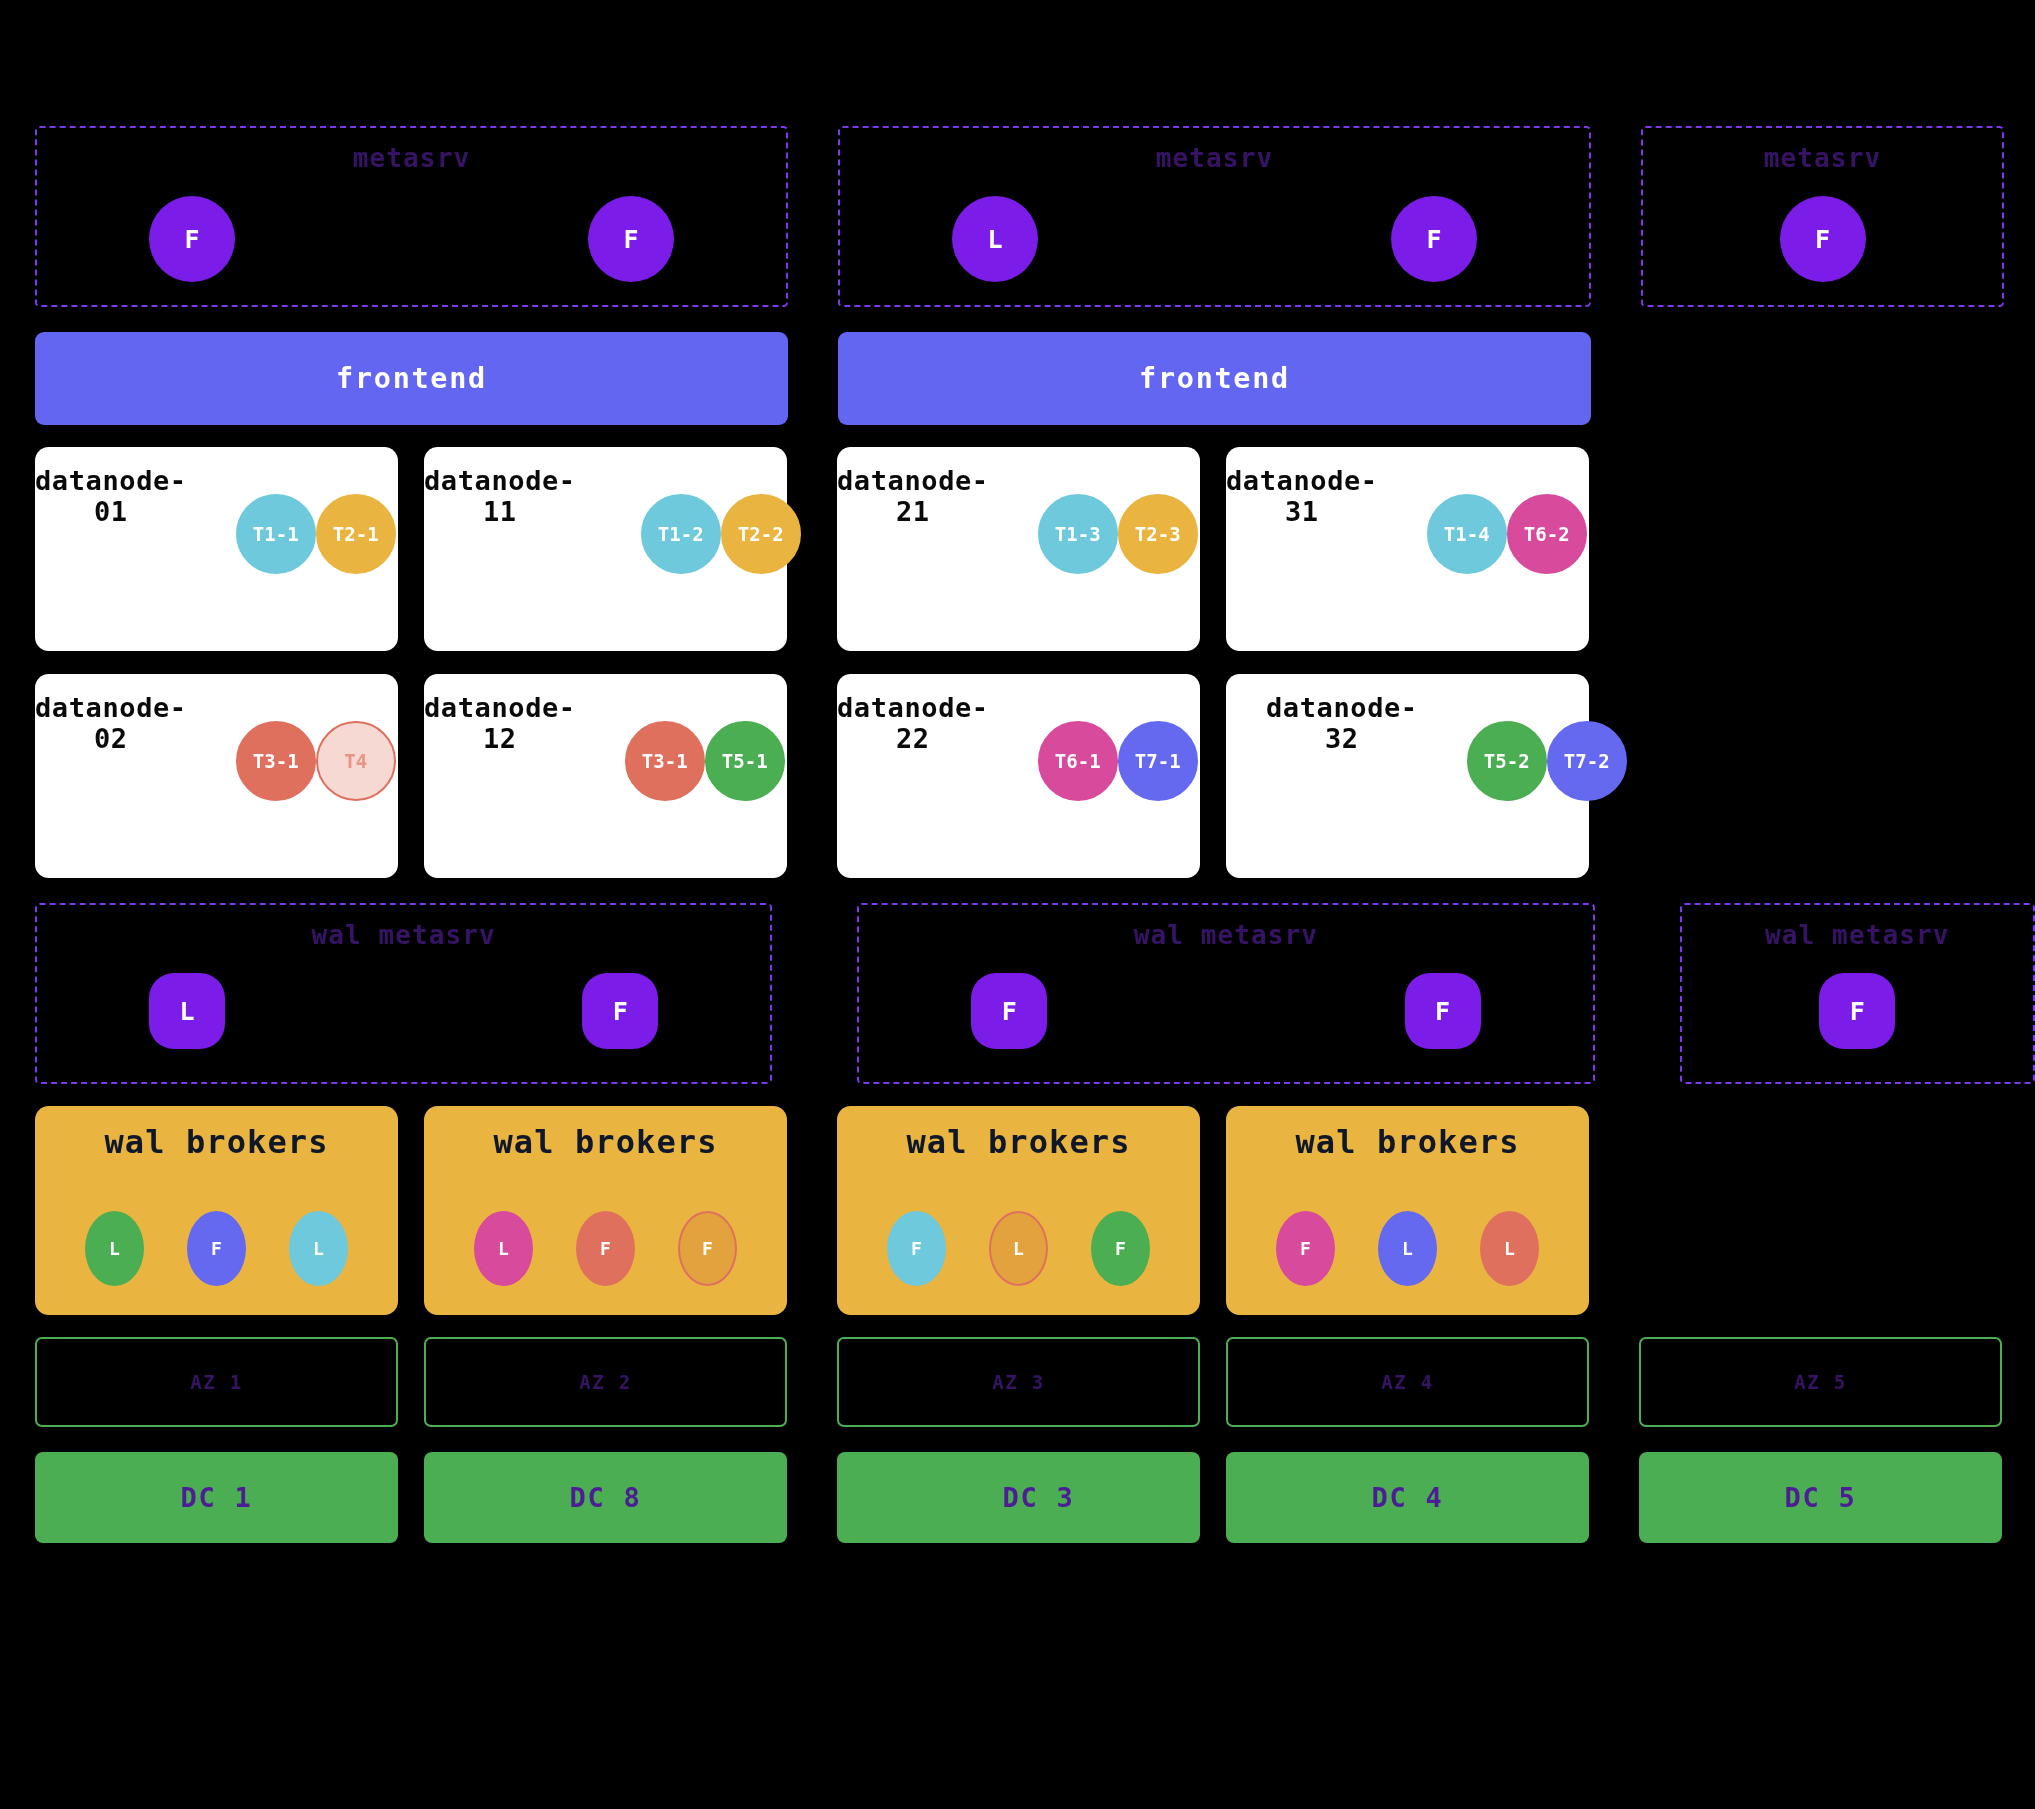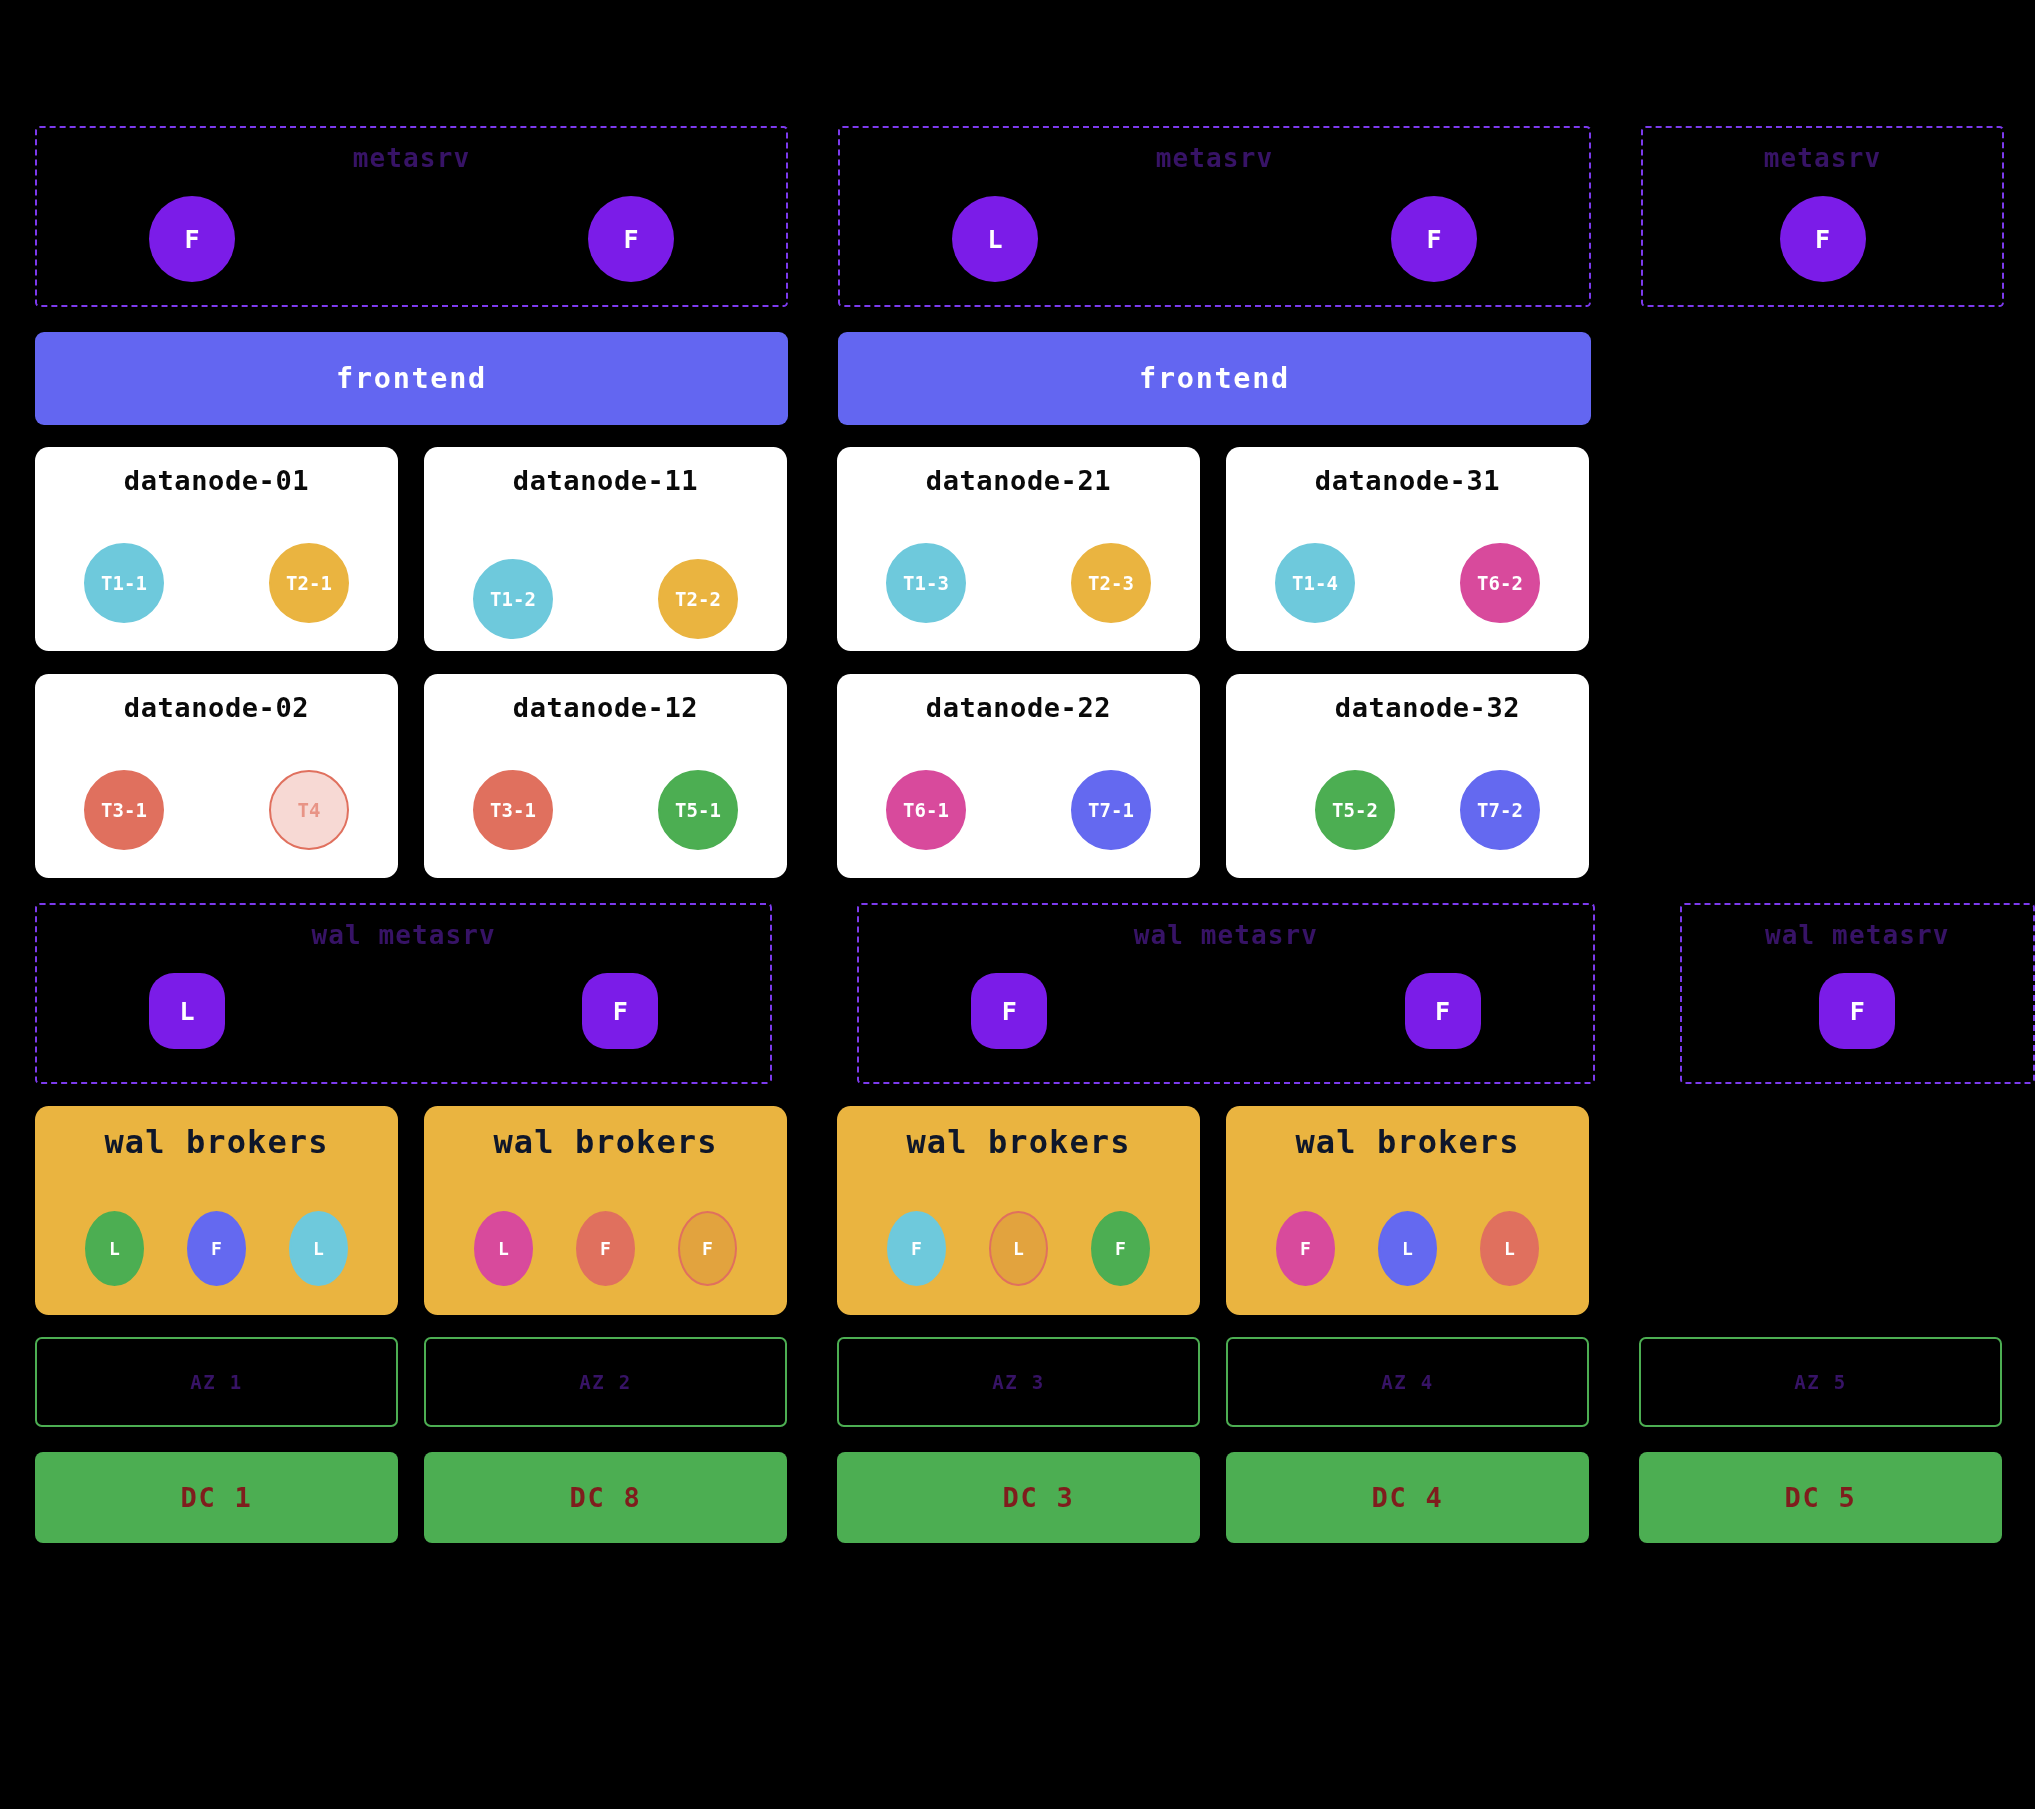--- a/index.html
+++ b/index.html
@@ -26,21 +26,21 @@
              display:flex; align-items:center; justify-content:center;
              font-size:25px; font-weight:bold; }
   .srvnode.round { border-radius:50%; }
   .srvnode.squircle { width:76px; height:76px; border-radius:25px; }
 
   .frontend { height:93px; background:#6366f1; border-radius:9px;
               display:flex; align-items:center; justify-content:center;
               color:#ffffff; font-size:28.5px; font-weight:bold; letter-spacing:1.7px; }
 
   .card { height:204px; background:#ffffff; border-radius:13.7px;
-          display:flex; flex-direction:column; }
+          display:flex; }
   .card-title { text-align:center; color:#0a0a0a; font-size:27px; font-weight:bold;
                 letter-spacing:0.6px; padding-top:18px; }
   .regions { display:flex; justify-content:space-between; padding:0 49px; margin-top:47px; }
   .region { width:80px; height:80px; border-radius:50%; border:2.9px solid transparent;
             display:flex; align-items:center; justify-content:center;
             font-size:19px; font-weight:bold; color:#ffffff; }
 
   .broker { height:209px; background:#eab440; border-radius:13.7px;
             display:flex; flex-direction:column; }
   .broker-title { text-align:center; color:#0f172a; font-size:32px; font-weight:bold;
@@ -48,21 +48,21 @@
   .pills { display:flex; justify-content:center; gap:43px; margin-top:50px; }
   .pill { width:59px; height:75px; border-radius:50%; border:2.9px solid transparent;
           display:flex; align-items:center; justify-content:center;
           font-size:18px; font-weight:bold; color:#ffffff; }
 
   .az { height:90px; border:2.3px solid #4cae52; border-radius:6.8px;
         display:flex; align-items:center; justify-content:center;
         font-size:19px; font-weight:bold; letter-spacing:1.7px; color:#371366; }
   .dc { height:91px; background:#4cae52; border-radius:8px;
         display:flex; align-items:center; justify-content:center;
-        color:#7f1d1d; font-size:27px; font-weight:bold; letter-spacing:1.7px; }
+        color:#4c1d95; font-size:27px; font-weight:bold; letter-spacing:1.7px; }
 </style>
 </head>
 <body>
 
 <div class="canvas">
 
   <div class="row mt1">
     <div class="dashed-box w2" style="border-color: rgb(124, 58, 237);">
       <div class="box-title" style="color: rgb(55, 19, 102);">metasrv</div>
       <div class="nodes two">

